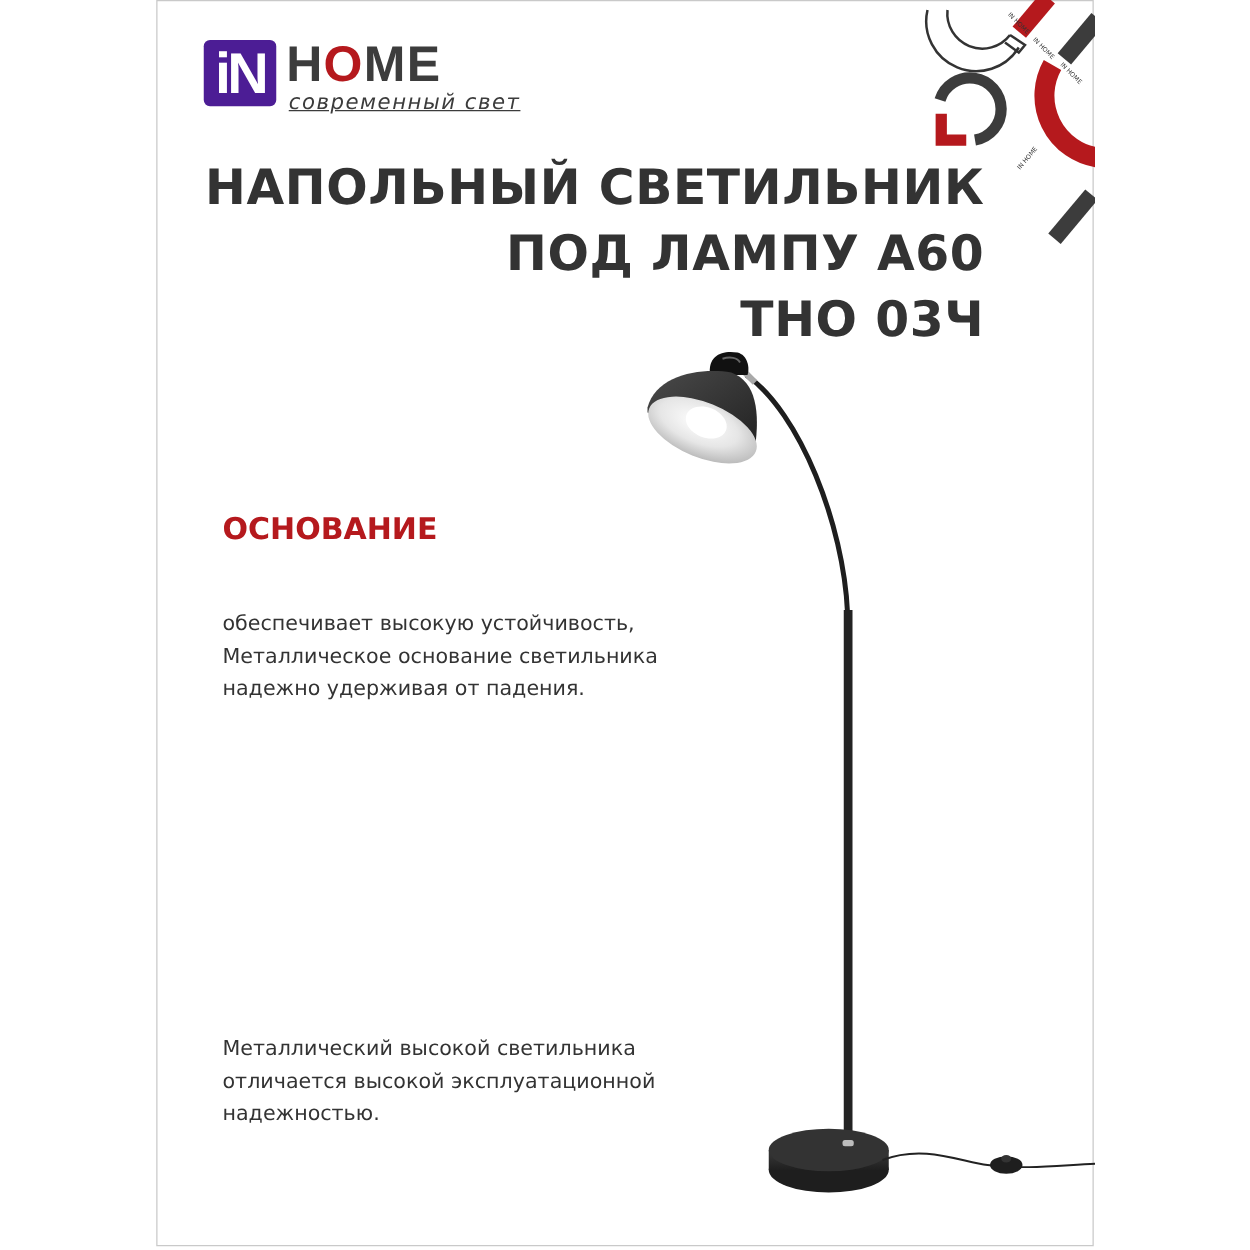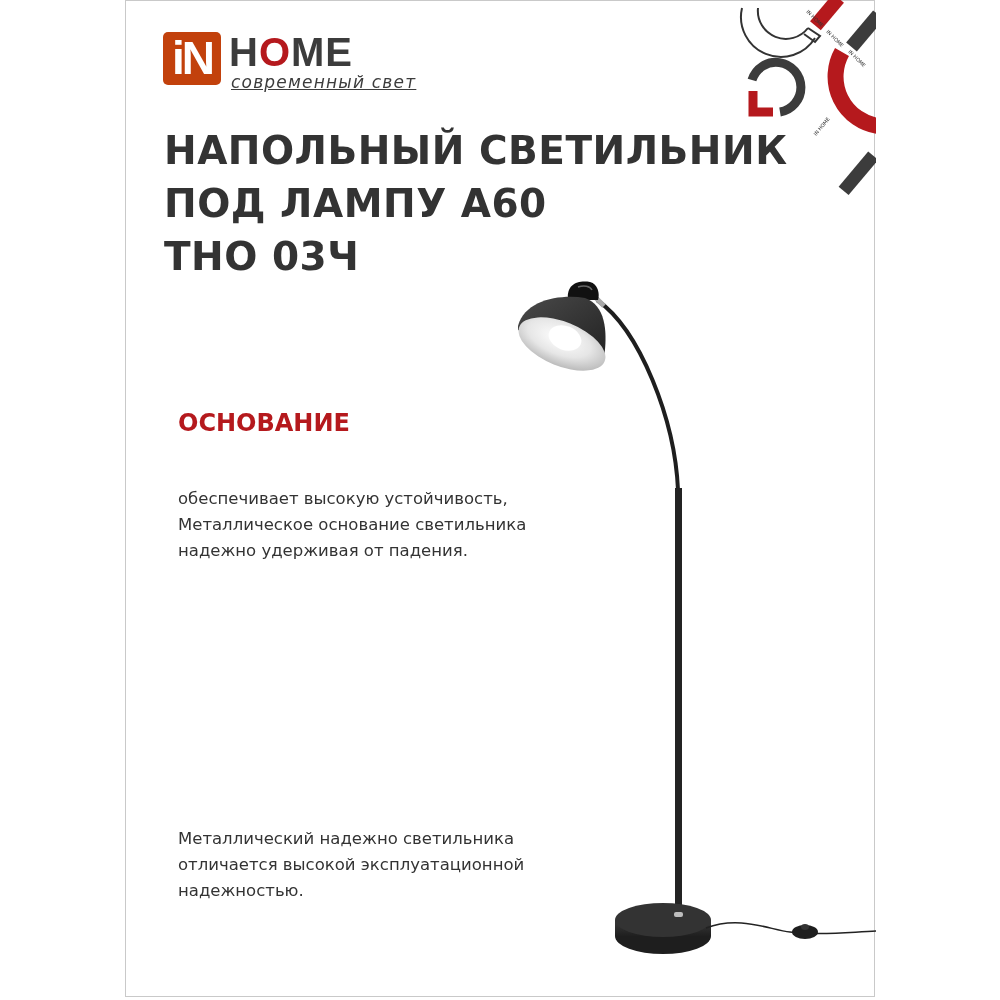--- a/index.html
+++ b/index.html
@@ -1,24 +1,24 @@
 <!DOCTYPE html>
 <html><head>
 <meta charset="utf-8">
 <style>
   html, body { margin:0; padding:0; background:#ffffff; }
   body { width:1000px; height:1000px; position:relative; overflow:hidden; font-family:"DejaVu Sans", sans-serif; }
   .frame { position:absolute; left:125px; top:0; width:750px; height:997px; border-left:1px solid #c9c9c9; border-right:1px solid #c9c9c9; border-top:1px solid #c9c9c9; border-bottom:1px solid #c9c9c9; box-sizing:border-box; background:#fff; overflow:hidden; }
   .logo { position:absolute; left:163px; top:32px; height:56px; }
-  .logo-in { position:absolute; left:0; top:0; width:58px; height:53px; background:#c2410c; border-radius:5px; color:#fff; font-family:"Liberation Sans", sans-serif; font-weight:bold; font-size:46px; line-height:53px; text-align:center; letter-spacing:-3px; }
+  .logo-in { position:absolute; left:0; top:0; width:58px; height:53px; background:#4c1d95; border-radius:5px; color:#fff; font-family:"Liberation Sans", sans-serif; font-weight:bold; font-size:46px; line-height:53px; text-align:center; letter-spacing:-3px; }
   .logo-home { position:absolute; left:66px; top:-2px; font-family:"Liberation Sans", sans-serif; font-weight:bold; font-size:40px; color:#3c3c3c; letter-spacing:1px; white-space:nowrap; line-height:44px; }
   .logo-home .o { color:#b5191d; }
   .logo-tag { position:absolute; left:68px; top:40px; font-family:"DejaVu Sans", sans-serif; font-style:italic; font-size:17px; color:#3c3c3c; letter-spacing:1.2px; white-space:nowrap;text-decoration:underline; }
   .title { position:absolute; left:164px; top:124px; font-family:"DejaVu Sans", sans-serif; font-weight:bold; font-size:39px; line-height:53px; color:#333333; letter-spacing:0.5px; white-space:nowrap; }
-  .title div { height:53px; }
+  .title div { height:53px;text-align:right; }
   .feature-h { position:absolute; left:178px; font-family:"DejaVu Sans", sans-serif; font-weight:bold; font-size:24px; line-height:34px; color:#b5191d; white-space:nowrap; }
   .feature-p { position:absolute; left:178px; font-family:"DejaVu Sans", sans-serif; font-size:16.5px; line-height:26px; color:#333333; white-space:nowrap; }
   .deco { position:absolute; left:720px; top:0; width:156px; height:200px; }
   .lamp { position:absolute; left:480px; top:270px; width:400px; height:700px; }
 </style>
 </head>
 <body>
 
 <div class="frame"></div>
 
@@ -63,21 +63,21 @@
 </div>
 <div class="feature-p" style="top:486px;">
   <div>обеспечивает высокую устойчивость,</div>
   <div>Металлическое основание светильника</div>
   <div>надежно удерживая от падения.</div>
 </div>
 
 <div class="feature-h" style="top:749px;">
 </div>
 <div class="feature-p" style="top:826px;">
-  <div>Металлический надежно светильника</div>
+  <div>Металлический высокой светильника</div>
   <div>отличается  высокой эксплуатационной</div>
   <div>надежностью.</div>
 </div>
 
 <svg class="lamp" viewBox="480 270 400 700">
   <defs>
     <radialGradient id="inner" cx="0.45" cy="0.4" r="0.6">
       <stop offset="0" stop-color="#ffffff"></stop>
       <stop offset="0.6" stop-color="#e6e6e6"></stop>
       <stop offset="1" stop-color="#bdbdbd"></stop>

